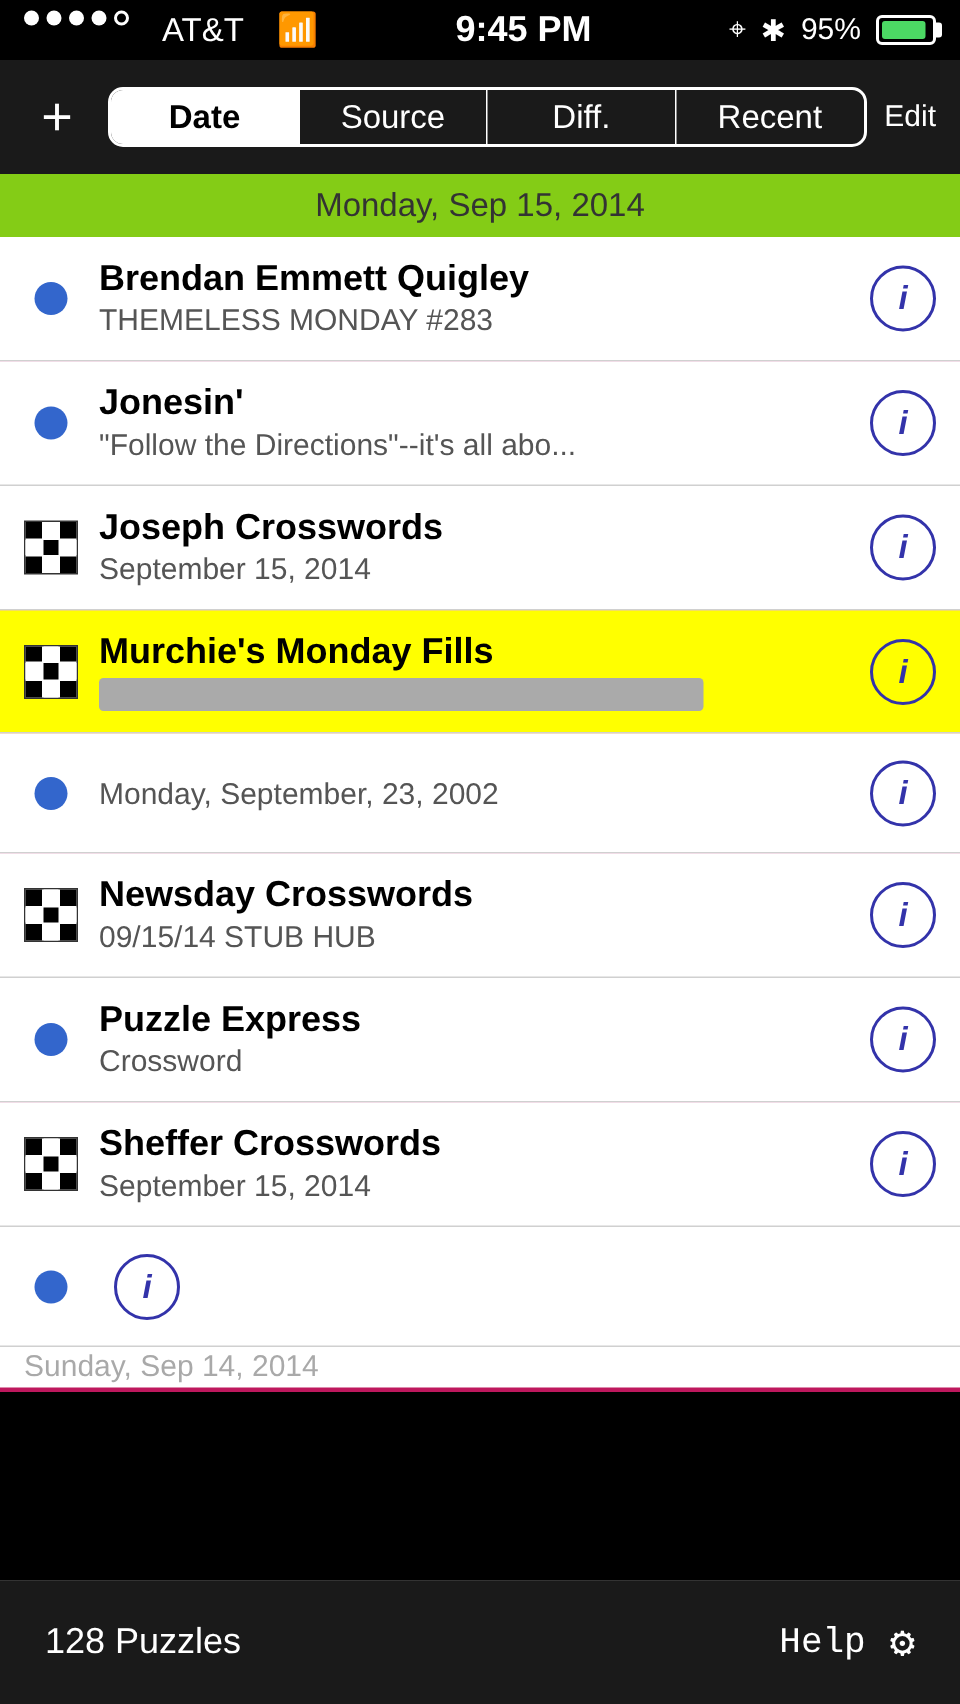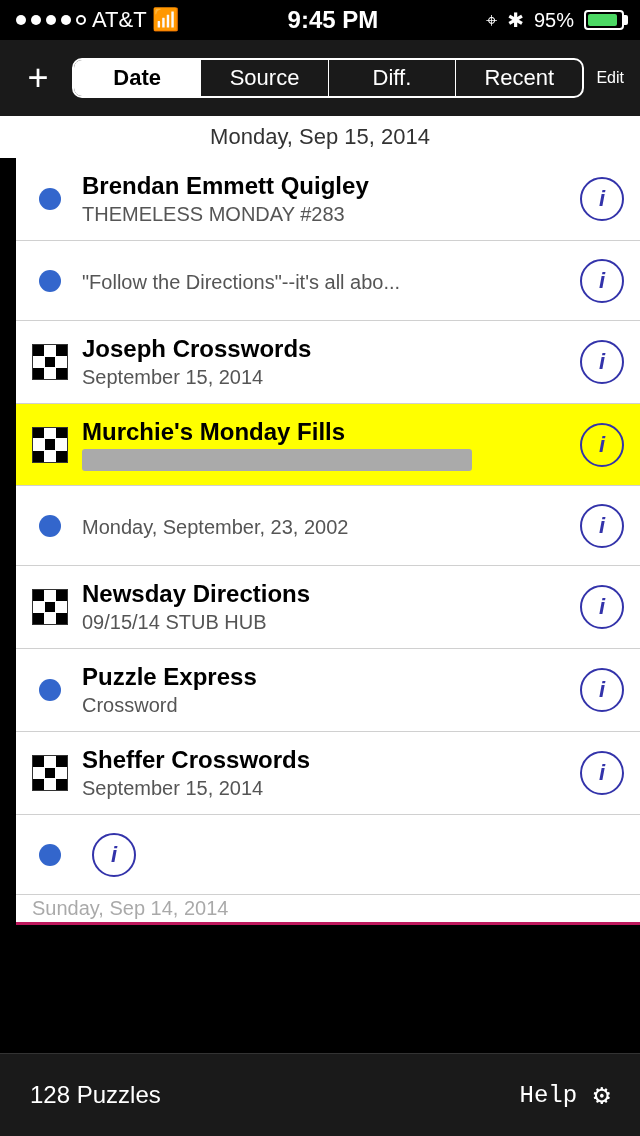--- a/index.html
+++ b/index.html
@@ -17,21 +17,21 @@
       background: #000;
       height: 40px;
       display: flex;
       align-items: center;
       justify-content: space-between;
       padding: 0 16px;
       color: #fff;
       font-size: 22px;
       font-weight: 500;
     }
-    .status-left { display: flex; align-items: center; gap: 6px; }
+    .status-left { display: flex; gap: 22px; }
     .status-dots { display: flex; gap: 5px; }
     .status-dot {
       width: 10px; height: 10px;
       border-radius: 50%;
       background: #fff;
     }
     .status-dot.empty { background: transparent; border: 2px solid #fff; }
     .status-carrier { font-size: 22px; }
     .status-wifi { font-size: 22px; }
     .status-center { font-size: 24px; font-weight: 600; }
@@ -102,40 +102,39 @@
       border-right: 1px solid #fff;
     }
     .segment-btn:last-child { border-right: none; }
     .segment-btn.active {
       background: #fff;
       color: #000;
       font-weight: 600;
     }
     .toolbar-edit {
       color: #fff;
-      font-size: 16px;
+      font-size: 20px;
       font-weight: 400;
       cursor: pointer;
       flex-shrink: 0;
     }
 
     
     .date-header {
-      background: #ffffff;
+      background: #84cc16;
       padding: 8px 16px;
       text-align: center;
       font-size: 22px;
       color: #333;
       font-weight: 400;
     }
 
     
     .puzzle-list {
       background: #ec4899;
-      margin-left: 16px;
     }
     .puzzle-item {
       display: flex;
       align-items: center;
       padding: 14px 16px;
       border-bottom: 1px solid #d0d0d0;
       background: #fff;
       min-height: 80px;
       position: relative;
     }
@@ -329,20 +328,21 @@
       <div class="puzzle-subtitle">THEMELESS MONDAY #283</div>
     </div>
     <div class="info-btn">i</div>
   </div>
 
   <div class="puzzle-item">
     <div class="puzzle-icon">
       <div class="blue-dot"></div>
     </div>
     <div class="puzzle-content">
+      <div class="puzzle-title">Jonesin'</div>
       <div class="puzzle-subtitle">"Follow the Directions"--it's all abo...</div>
     </div>
     <div class="info-btn">i</div>
   </div>
 
   <div class="puzzle-item">
     <div class="puzzle-icon">
       <div class="crossword-icon">
         <div class="crossword-cell black"></div>
         <div class="crossword-cell"></div>
@@ -401,21 +401,21 @@
         <div class="crossword-cell black"></div>
         <div class="crossword-cell"></div>
         <div class="crossword-cell black"></div>
         <div class="crossword-cell"></div>
         <div class="crossword-cell black"></div>
         <div class="crossword-cell"></div>
         <div class="crossword-cell black"></div>
       </div>
     </div>
     <div class="puzzle-content">
-      <div class="puzzle-title">Newsday Directions</div>
+      <div class="puzzle-title">Newsday Crosswords</div>
       <div class="puzzle-subtitle">09/15/14 STUB HUB</div>
     </div>
     <div class="info-btn">i</div>
   </div>
 
   <div class="puzzle-item">
     <div class="puzzle-icon">
       <div class="blue-dot"></div>
     </div>
     <div class="puzzle-content">

